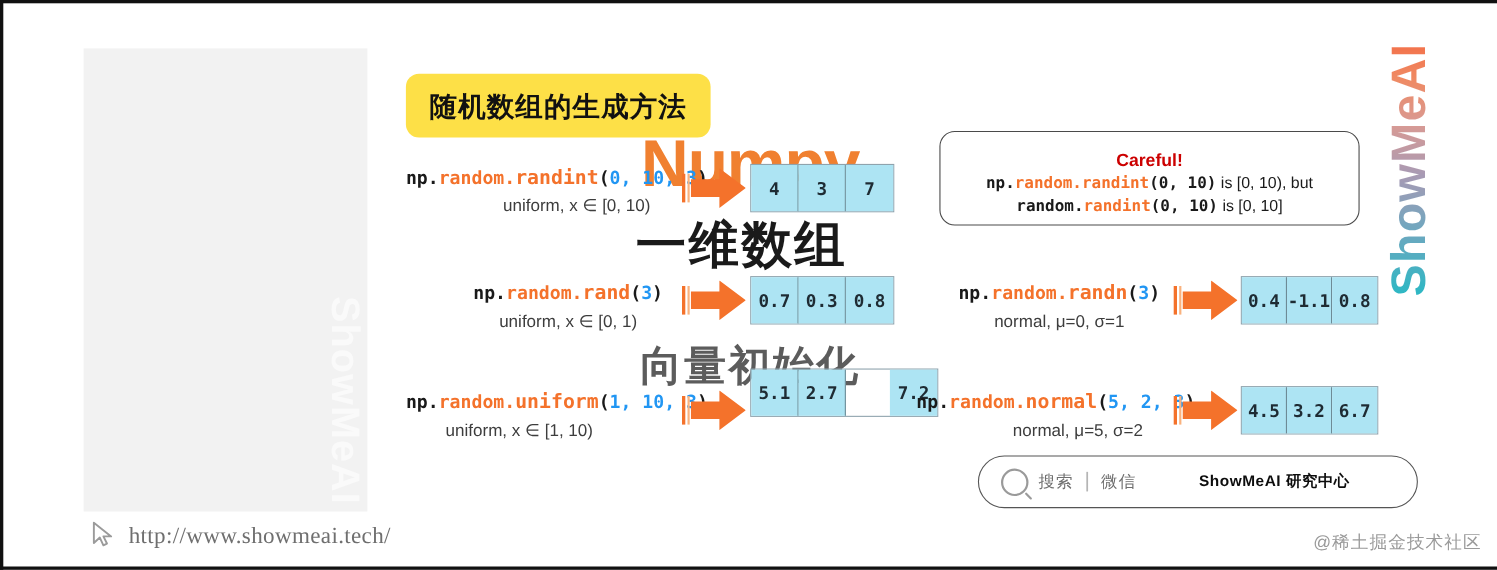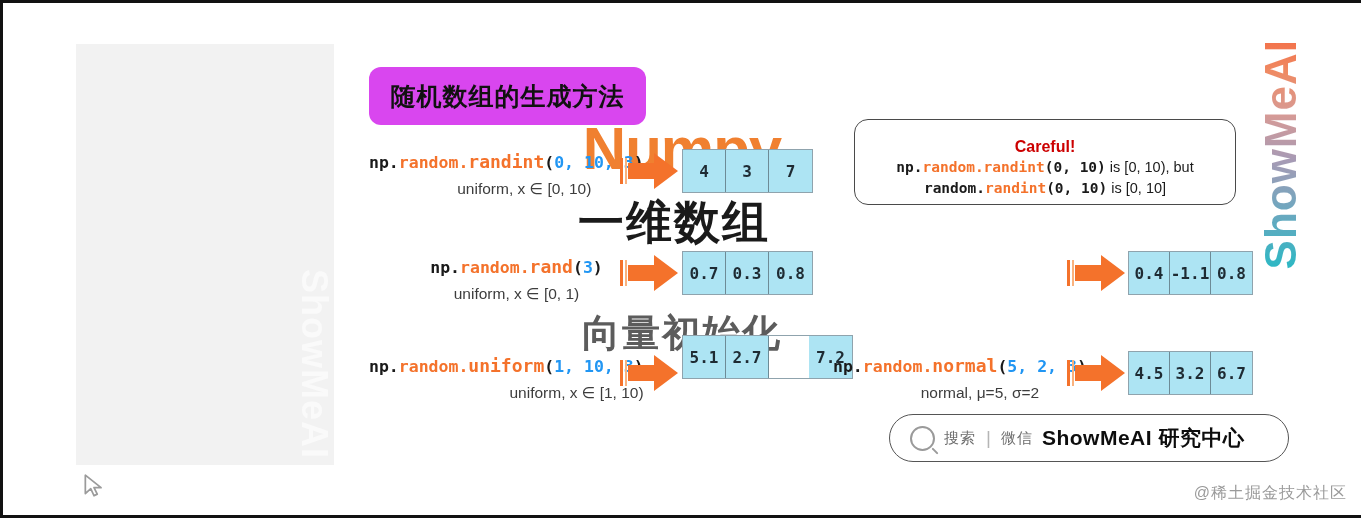--- a/index.html
+++ b/index.html
@@ -30,21 +30,21 @@
     white-space:nowrap;}
   .logo-text .o{color:#2fb3ad;}
   .cover-title{position:absolute;left:0;right:0;top:116px;text-align:center;
     font-size:60px;font-weight:bold;color:#f08030;letter-spacing:-1px;line-height:1;}
   .cover-sub1{position:absolute;left:0;right:16px;top:196px;text-align:center;
     font-size:46px;font-weight:bold;color:#1a1a1a;letter-spacing:2px;line-height:1;}
   .cover-sub2{position:absolute;left:0;right:0;top:311px;text-align:center;
     font-size:38px;font-weight:bold;color:#5c5c5c;letter-spacing:2px;line-height:1;}
 
   
-  .banner{position:absolute;left:366px;top:64px;width:277px;height:58px;background:#d946ef;
+  .banner{position:absolute;left:366px;top:64px;width:277px;height:58px;background:#fde047;
     border-radius:12px;display:flex;align-items:center;justify-content:center;}
   .banner span{font-size:25px;font-weight:bold;color:#111;letter-spacing:1px;}
 
   
   .row{position:absolute;}
   .code{font-family:"DejaVu Sans Mono","Liberation Mono",monospace;
     font-size:16.5px;font-weight:bold;color:#1a1a1a;white-space:nowrap;line-height:1;}
   .code .fn{color:#f4722b;}
   .code .num{color:#2196f3;}
   .code .big{font-size:18px;}
@@ -79,21 +79,21 @@
   
   .searchbar{position:absolute;left:886px;top:411px;width:400px;height:48px;
     border:1.4px solid #555;border-radius:24px;background:#fff;
     display:flex;align-items:center;padding:0 20px;box-sizing:border-box;gap:9px;}
   .mag{width:21px;height:21px;border:2px solid #9a9a9a;border-radius:50%;position:relative;
     flex:0 0 auto;}
   .mag::after{content:"";position:absolute;right:-6px;bottom:-3px;width:8px;height:2px;
     background:#9a9a9a;transform:rotate(45deg);border-radius:1px;}
   .s-grey{font-size:15px;color:#6e6e6e;letter-spacing:1px;}
   .s-div{color:#b5b5b5;font-size:19px;margin:0 1px;}
-  .s-bold{font-size:21px;font-weight:bold;color:#0d0d0d;letter-spacing:.5px;}
+  .s-bold{font-size:14px;font-weight:bold;color:#0d0d0d;letter-spacing:.5px;margin-left:48px;}
 
   
   .rainbow{position:absolute;right:58px;top:36px;writing-mode:vertical-rl;
     font-size:44px;font-weight:bold;line-height:1;letter-spacing:1px;
     transform:scaleX(-1) scaleY(-1);
     background:linear-gradient(to bottom,#2bb8c4 0%,#6fa7bf 26%,#a89ab4 48%,#d89a94 68%,#ef8a63 86%,#f3714a 100%);
     -webkit-background-clip:text;background-clip:text;color:transparent;
     -webkit-text-fill-color:transparent;user-select:none;}
 
   
@@ -153,21 +153,21 @@
     </svg>
   </div>
   <div class="cells" style="left:679px;top:248px;text-align:right;">
     <div class="c" style="width:43px;height:42px;">0.7</div>
     <div class="c" style="width:43px;height:42px;">0.3</div>
     <div class="c" style="width:43px;height:42px;">0.8</div>
   </div>
 
   <div class="row" style="left:366px;top:354px;">
     <div class="code"><span>np.</span><span class="fn">random.</span><span class="fn big">uniform</span><span>(</span><span class="num">1, 10, 3</span><span>)</span></div>
-    <div class="caption" style="text-align:right;padding-left:36px;">uniform, x ∈ [1, 10)</div>
+    <div class="caption" style="text-align:left;padding-left:36px;">uniform, x ∈ [1, 10)</div>
   </div>
   <div class="arrow" style="left:617px;top:352px;">
     <span class="lines">
         <i></i>
         <i></i>
       </span>
     <svg width="50" height="36" viewBox="0 0 50 36">
       <path d="M0 10 L26 10 L26 0 L50 18 L26 36 L26 26 L0 26 Z" fill="#f4722b"></path>
     </svg>
   </div>
@@ -176,20 +176,24 @@
     <div class="c" style="width:43px;height:42px;">2.7</div>
     <div class="c" style="width:43px;height:42px;margin-left:40px;">7.2</div>
   </div>
 
   <div class="careful">
     <div class="careful-title">Careful!</div>
     <div class="careful-line"><span>np.</span><span class="fn">random.</span><span class="fn">randint</span><span>(0, 10)</span><span class="plain"> is [0, 10), but</span></div>
     <div class="careful-line"><span></span><span>random.</span><span class="fn">randint</span><span>(0, 10)</span><span class="plain"> is [0, 10]</span></div>
   </div>
 
+  <div class="row" style="left:860px;top:255px;">
+    <div class="code" style="text-align:center;width:200px;"><span>np.</span><span class="fn">random.</span><span class="fn big">randn</span><span>(</span><span class="num">3</span><span>)</span></div>
+    <div class="caption" style="text-align:center;width:200px;">normal, μ=0,  σ=1</div>
+  </div>
   <div class="arrow" style="left:1064px;top:252px;">
     <span class="lines">
         <i></i>
         <i></i>
       </span>
     <svg width="50" height="36" viewBox="0 0 50 36">
       <path d="M0 10 L26 10 L26 0 L50 18 L26 36 L26 26 L0 26 Z" fill="#f4722b"></path>
     </svg>
   </div>
   <div class="cells" style="left:1125px;top:248px;">
@@ -223,15 +227,16 @@
     <span class="s-div">|</span>
     <span class="s-grey">微信</span>
     <span class="s-bold">ShowMeAI 研究中心</span>
   </div>
 
   <div class="rainbow">ShowMeAI</div>
 
   <svg class="cursor" viewBox="0 0 24 24">
     <path d="M4 2 L4 19 L9 14.5 L12 21 L15 19.5 L12 13.5 L18.5 13.5 Z" fill="none" stroke="#9b9b9b" stroke-width="1.6" stroke-linejoin="round"></path>
   </svg>
+  <div class="url">http://www.showmeai.tech/</div>
   <div class="credit">@稀土掘金技术社区</div>
 
 </div>
 
 </body></html>

